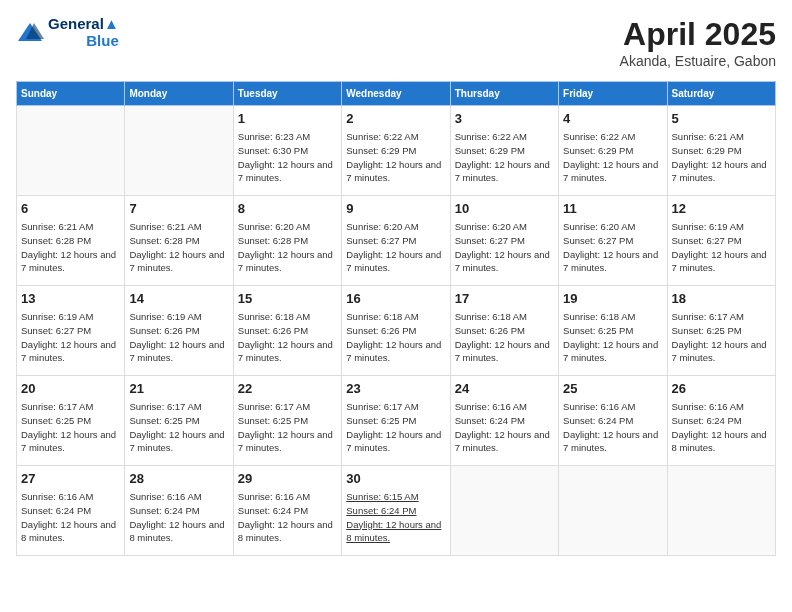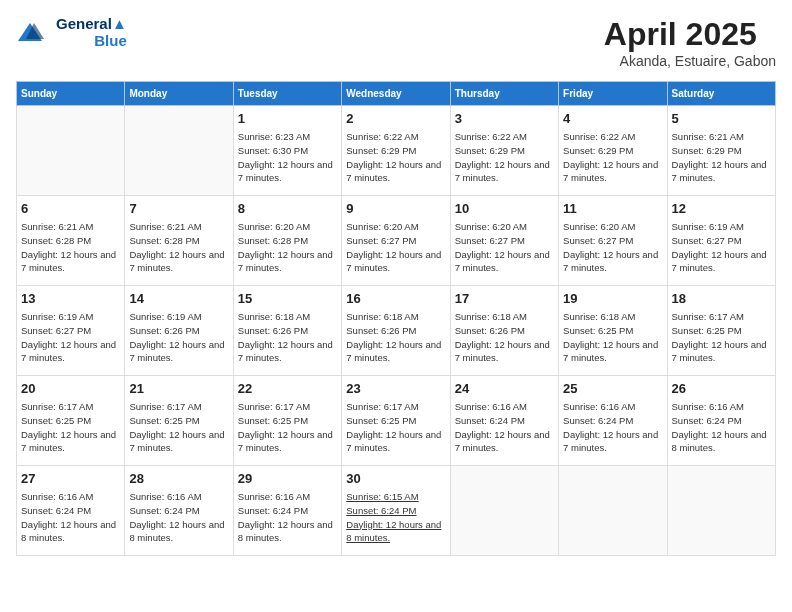--- a/index.html
+++ b/index.html
@@ -12,28 +12,28 @@
     }
     .header {
       display: flex;
       justify-content: space-between;
       align-items: flex-start;
       margin-bottom: 12px;
     }
     .logo {
       display: flex;
       align-items: center;
-      gap: 12px;
+      gap: 4px;
     }
     .logo-icon {
       width: 28px;
       height: 24px;
     }
     .title-block {
-      text-align: center;
+      text-align: right;
     }
     .month-title {
       font-size: 32px;
       font-weight: bold;
       color: #222;
     }
     .location {
       font-size: 14px;
       color: #444;
       margin-left: 35px;

